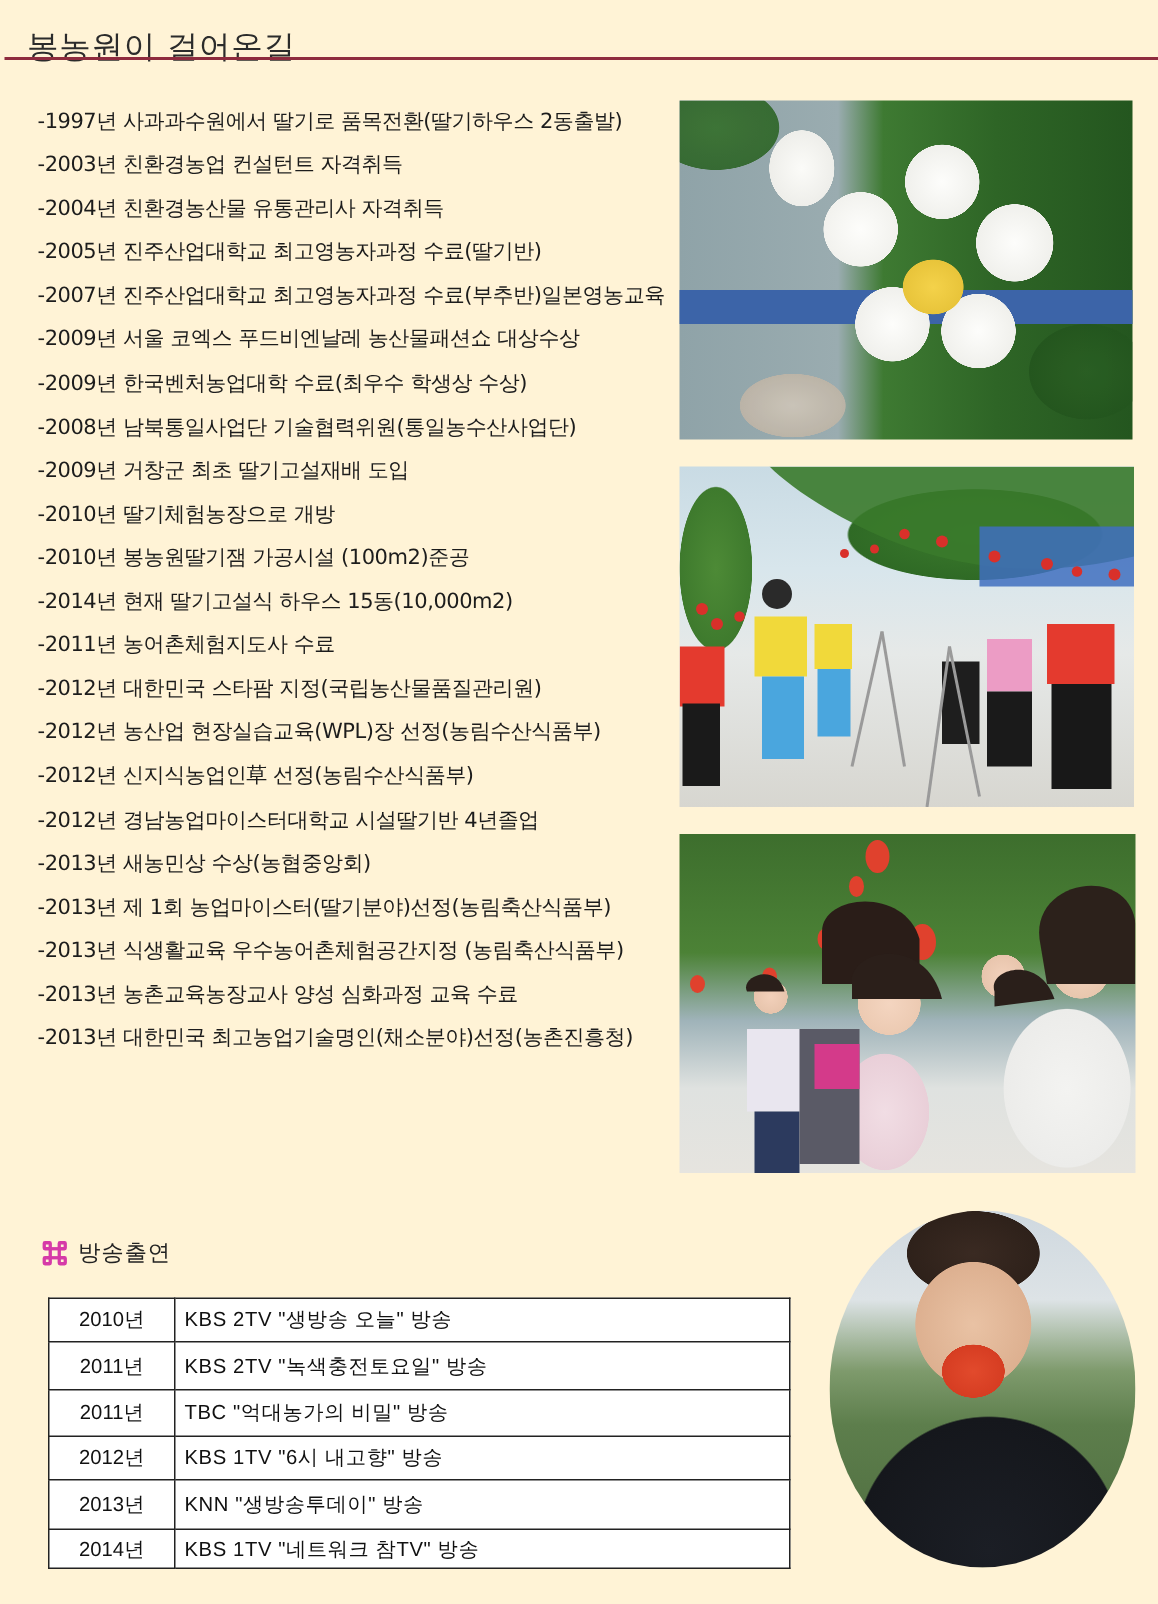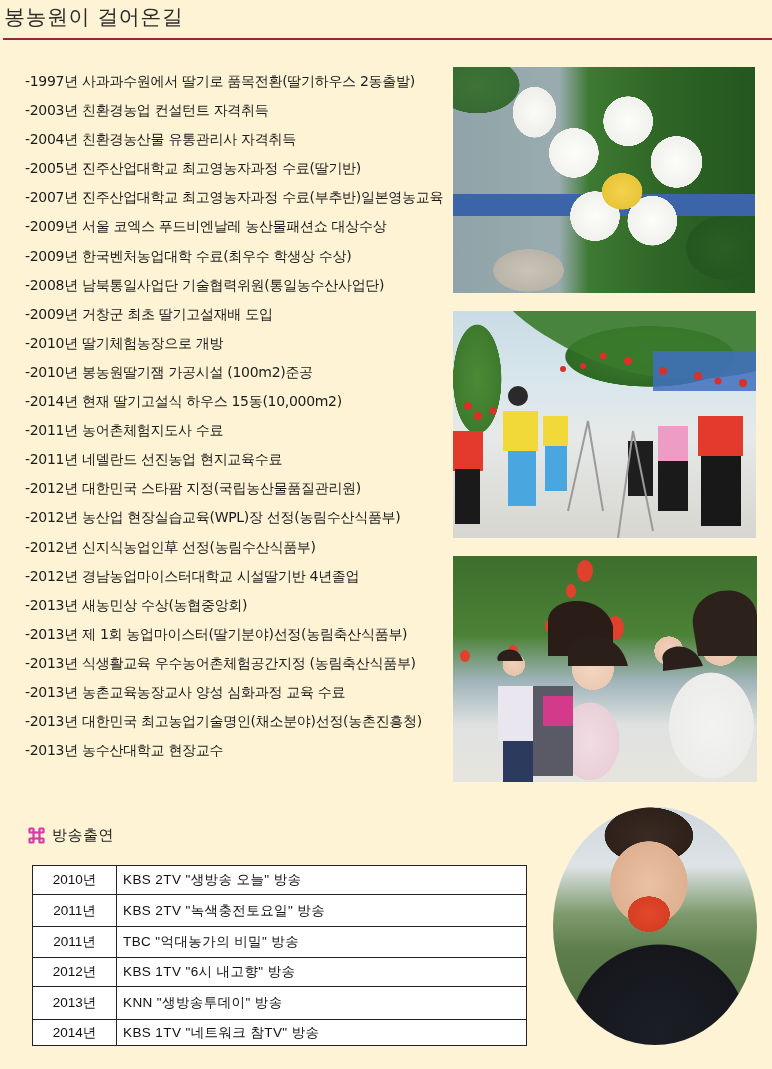--- a/index.html
+++ b/index.html
@@ -16,21 +16,21 @@
       color: #1a1a1a;
     }
     .page-title {
       position: absolute;
       left: 4px;
       top: 4px;
       font-size: 21px;
       letter-spacing: 0.5px;
       color: #2b2b2b;
       font-weight: normal;
-      margin: 0;
+      margin: 14px;
       line-height: 26px;
     }
     .title-rule {
       position: absolute;
       left: 3px;
       top: 38px;
       width: 769px;
       height: 2px;
       background: #8e2b3e;
     }
@@ -170,31 +170,29 @@
   <li class="history-item">-2005년 진주산업대학교 최고영농자과정 수료(딸기반)</li>
   <li class="history-item">-2007년 진주산업대학교 최고영농자과정 수료(부추반)일본영농교육</li>
   <li class="history-item">-2009년 서울 코엑스 푸드비엔날레 농산물패션쇼 대상수상</li>
   <li class="history-item">-2009년 한국벤처농업대학 수료(최우수 학생상 수상)</li>
   <li class="history-item">-2008년 남북통일사업단 기술협력위원(통일농수산사업단)</li>
   <li class="history-item">-2009년 거창군 최초 딸기고설재배 도입</li>
   <li class="history-item">-2010년 딸기체험농장으로 개방</li>
   <li class="history-item">-2010년 봉농원딸기잼 가공시설 (100m2)준공</li>
   <li class="history-item">-2014년 현재 딸기고설식 하우스 15동(10,000m2)</li>
   <li class="history-item">-2011년 농어촌체험지도사 수료</li>
-  <li class="history-item">-2011년 네델란드 선진농업 현지교육수료</li>
   <li class="history-item">-2012년 대한민국 스타팜 지정(국립농산물품질관리원)</li>
   <li class="history-item">-2012년 농산업 현장실습교육(WPL)장 선정(농림수산식품부)</li>
   <li class="history-item">-2012년 신지식농업인草 선정(농림수산식품부)</li>
   <li class="history-item">-2012년 경남농업마이스터대학교 시설딸기반 4년졸업</li>
   <li class="history-item">-2013년 새농민상 수상(농협중앙회)</li>
   <li class="history-item">-2013년 제 1회 농업마이스터(딸기분야)선정(농림축산식품부)</li>
   <li class="history-item">-2013년 식생활교육 우수농어촌체험공간지정 (농림축산식품부)</li>
   <li class="history-item">-2013년 농촌교육농장교사 양성 심화과정 교육 수료</li>
   <li class="history-item">-2013년 대한민국 최고농업기술명인(채소분야)선정(농촌진흥청)</li>
-  <li class="history-item">-2013년 농수산대학교 현장교수</li>
 </ul>
 
 <div class="photo photo-1">
   <div class="leaf-overlay"></div>
 </div>
 
 <div class="photo photo-2">
   <svg width="303" height="227" viewBox="0 0 303 227" style="position:absolute;left:0;top:0">
     <path d="M0,0 L303,0 L303,60 C240,75 180,70 120,40 C90,25 70,10 60,0 Z" fill="#3a7a2b" opacity="0.9"></path>
     <rect x="200" y="40" width="103" height="40" fill="#3f6fc0" opacity="0.85"></rect>

